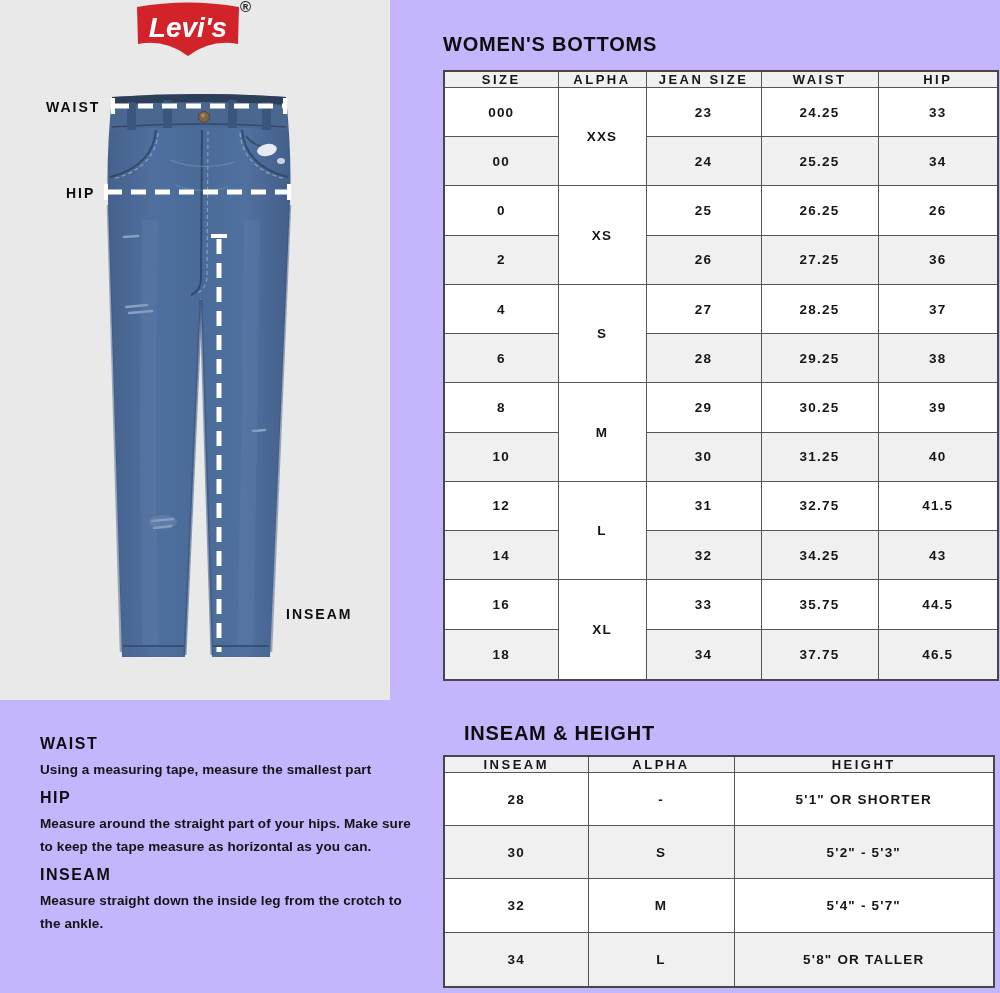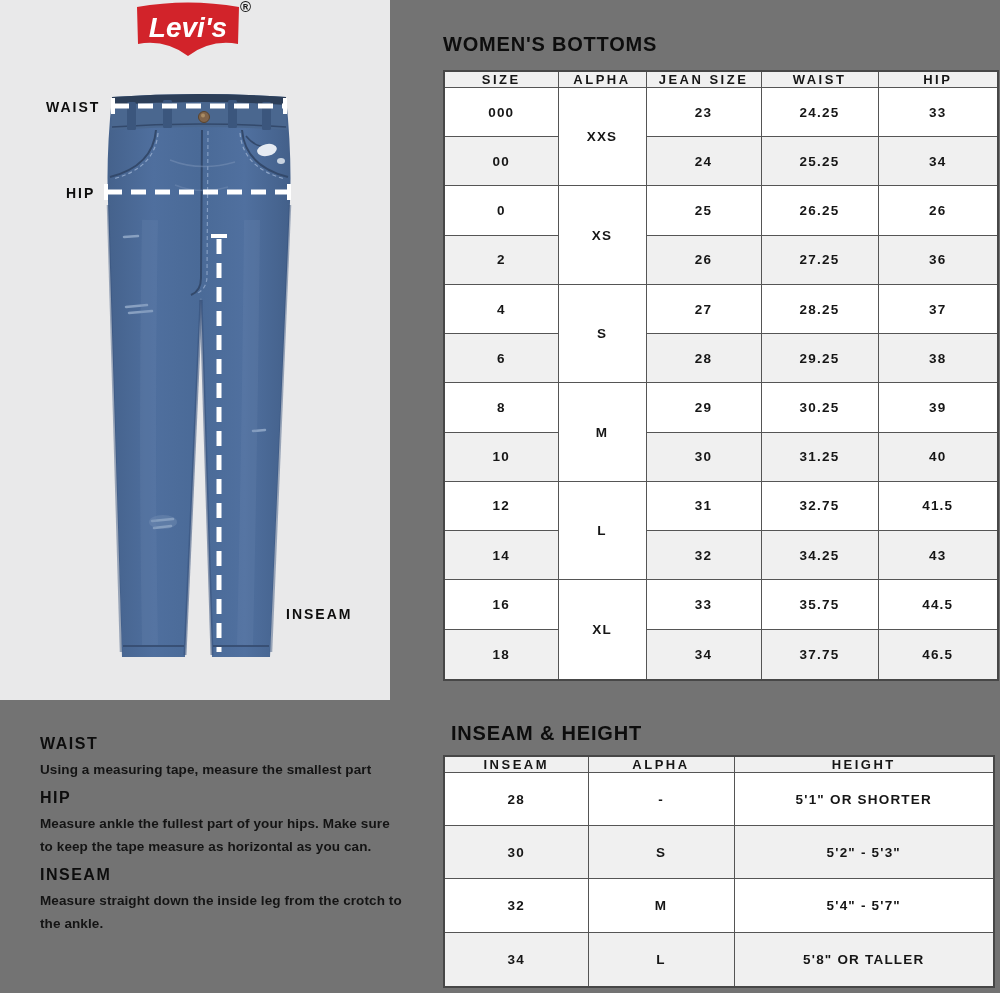--- a/index.html
+++ b/index.html
@@ -1,35 +1,35 @@
 <!DOCTYPE html>
 <html><head>
 <meta charset="utf-8">
 <style>
   * { margin:0; padding:0; box-sizing:border-box; }
   html,body { background:#fff; }
   .page {
     position:relative; width:1000px; height:993px; overflow:hidden;
-    background:#737373; font-family:"Liberation Sans", sans-serif; color:#161616;
+    background:#c4b5fd; font-family:"Liberation Sans", sans-serif; color:#161616;
   }
 
   
   .left-panel { position:absolute; left:0; top:0; width:390px; height:700px; background:#e9e9ea; }
   .logo { position:absolute; left:134px; top:0; width:108px; height:62px; }
   .logo .reg { position:absolute; left:106px; top:-2px; font-size:15px; font-weight:bold; color:#1a1a1a; }
   .jeans-svg { position:absolute; left:0; top:0; width:390px; height:700px; }
   .mlabel { position:absolute; font-size:14px; font-weight:bold; letter-spacing:2px; color:#0d0d0d; }
   .waist-label  { left:46px;  top:99px; }
   .hip-label    { left:66px;  top:185px; }
   .inseam-label { left:286px; top:606px; }
 
   
   .section-title { position:absolute; font-size:20px; font-weight:bold; letter-spacing:0.8px; color:#0d0d0d;text-align:center; }
   .t1 { left:443px; top:33px; }
-  .t2 { left:451px; top:722px; }
+  .t2 { left:464px; top:722px; }
 
   
   table { position:absolute; border-collapse:collapse; table-layout:fixed; text-align:center;border-radius:8px; }
   table.sizes  { left:443px; top:70px;  width:554px; height:611px; }
   table.inseam { left:443px; top:755px; width:550px; height:233px; }
   th, td { border:1.5px solid #555; font-weight:bold; vertical-align:middle; background:#fff; }
   table { border:2px solid #474747; }
   th { background:#f0f0f0; font-size:13px; letter-spacing:2.5px; }
   td { font-size:13.5px; letter-spacing:1.2px; }
   tr.g td { background:#f0f0f0; }
@@ -282,21 +282,21 @@
     </tbody>
   </table>
 
   <div class="guide">
     <div class="g-section">
       <div class="g-head">WAIST</div>
       <div class="g-line">Using a measuring tape, measure the smallest part</div>
     </div>
     <div class="g-section">
       <div class="g-head">HIP</div>
-      <div class="g-line">Measure ankle the fullest part of your hips. Make sure</div>
+      <div class="g-line">Measure around the straight part of your hips. Make sure</div>
       <div class="g-line">to keep the tape measure as horizontal as you can.</div>
     </div>
     <div class="g-section">
       <div class="g-head">INSEAM</div>
       <div class="g-line">Measure straight down the inside leg from the crotch to</div>
       <div class="g-line">the ankle.</div>
     </div>
   </div>
 
 </div>

